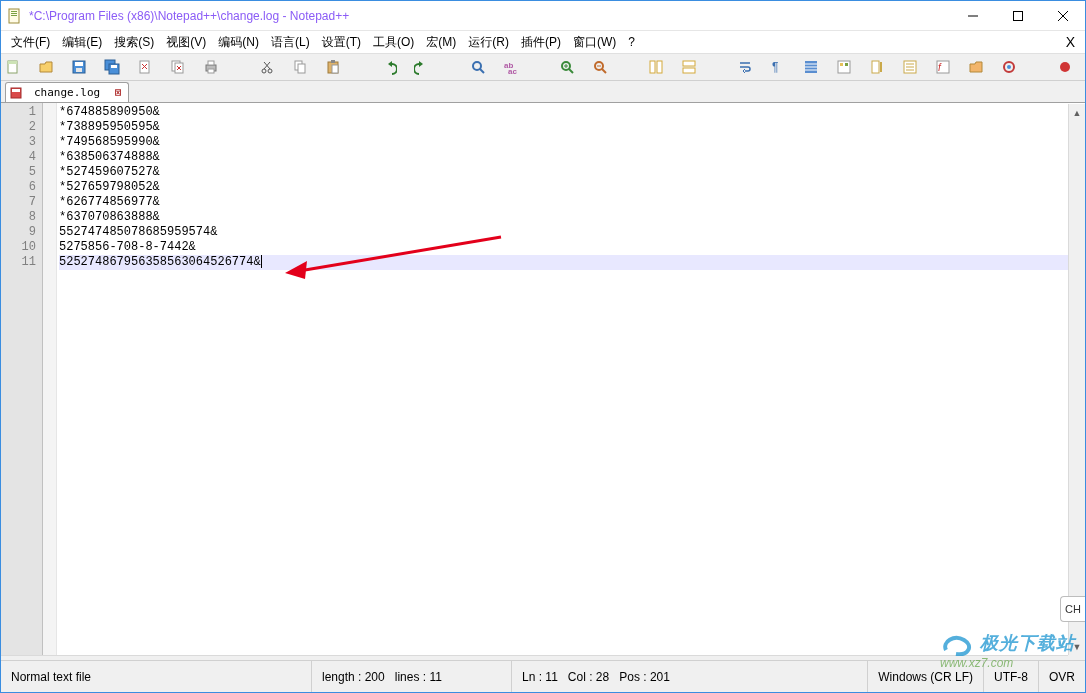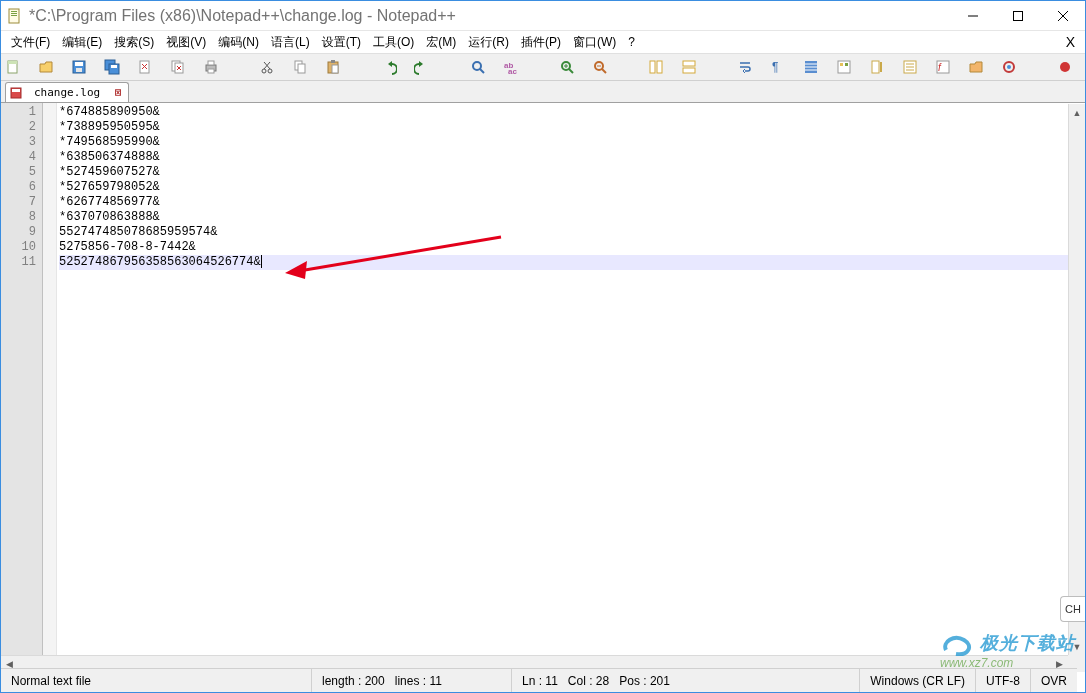--- a/index.html
+++ b/index.html
@@ -20,21 +20,21 @@
     display: flex;
     align-items: center;
     padding-left: 6px;
     border-bottom: 1px solid #e6e6e6;
   }
   .titlebar .app-icon {
     width: 16px; height: 16px;
     margin-right: 6px;
     display: inline-flex; align-items: center; justify-content: center;
   }
-  .titlebar .title-text { flex: 1; color: #737373; font-size: 16px; }
+  .titlebar .title-text { flex: 1; color: #8b5cf6; font-size: 12px; }
   .win-controls { display: flex; height: 100%; }
   .win-btn {
     width: 45px; height: 100%;
     display: flex; align-items: center; justify-content: center;
     font-size: 13px; color: #333;
   }
 
   
   .menubar {
     height: 22px;
@@ -147,22 +147,22 @@
     background: #f0f0f0; border-top: 1px solid #dadada;
     display:flex;
   }
   .hscroll .arrow { width: 17px; display:flex;align-items:center;justify-content:center;color:#606060;font-size:9px;}
   .hscroll .track { flex:1; position:relative; }
   .scroll-corner{position:absolute;right:0;bottom:20px;width:17px;height:17px;background:#f0f0f0;}
 
   
   .statusbar {
     position: absolute;
-    bottom: 0; left: 0; right: 8px;
-    height: 24px;
+    bottom: 0; left: 0; right: 0;
+    height: 32px;
     background: #f0f0f0;
     border-top: 1px solid #d0d0d0;
     display: flex;
     align-items: center;
     font-size: 12px;
     color: #000;
   }
   .status-cell { padding: 0 10px; border-left: 1px solid #d0d0d0; height: 100%; display:flex;align-items:center; }
   .status-cell:first-child { border-left: none; flex: 0 0 310px; }
   .status-spacer { flex: 1; }

